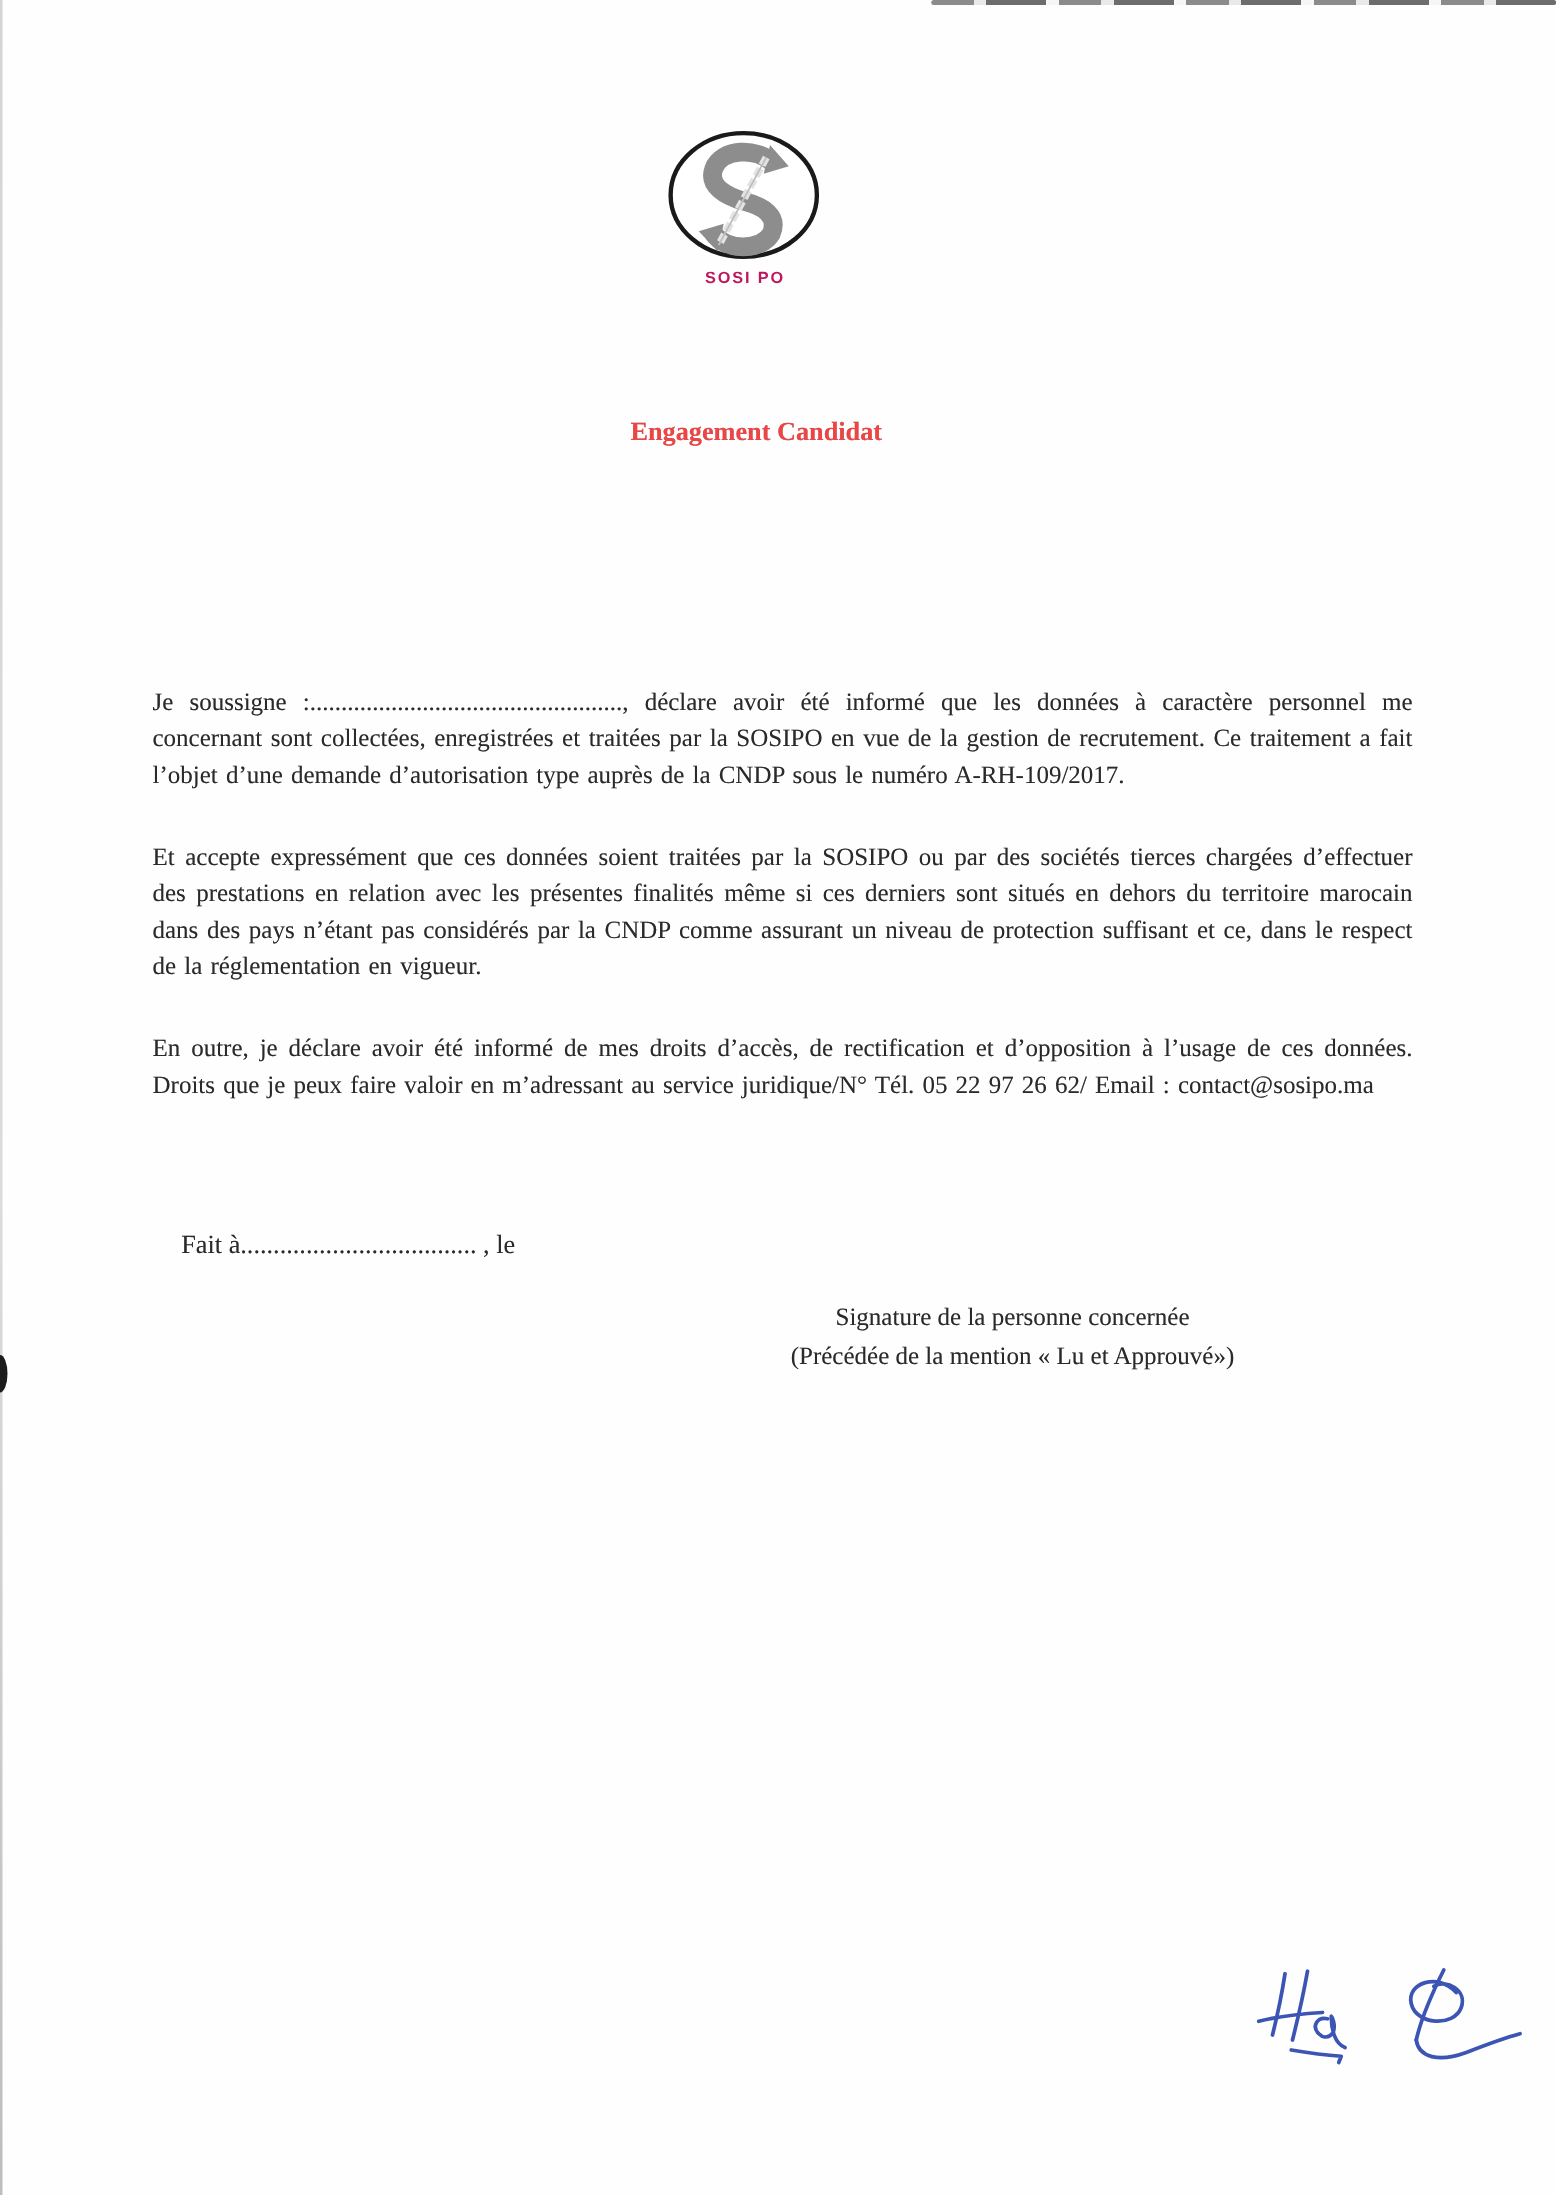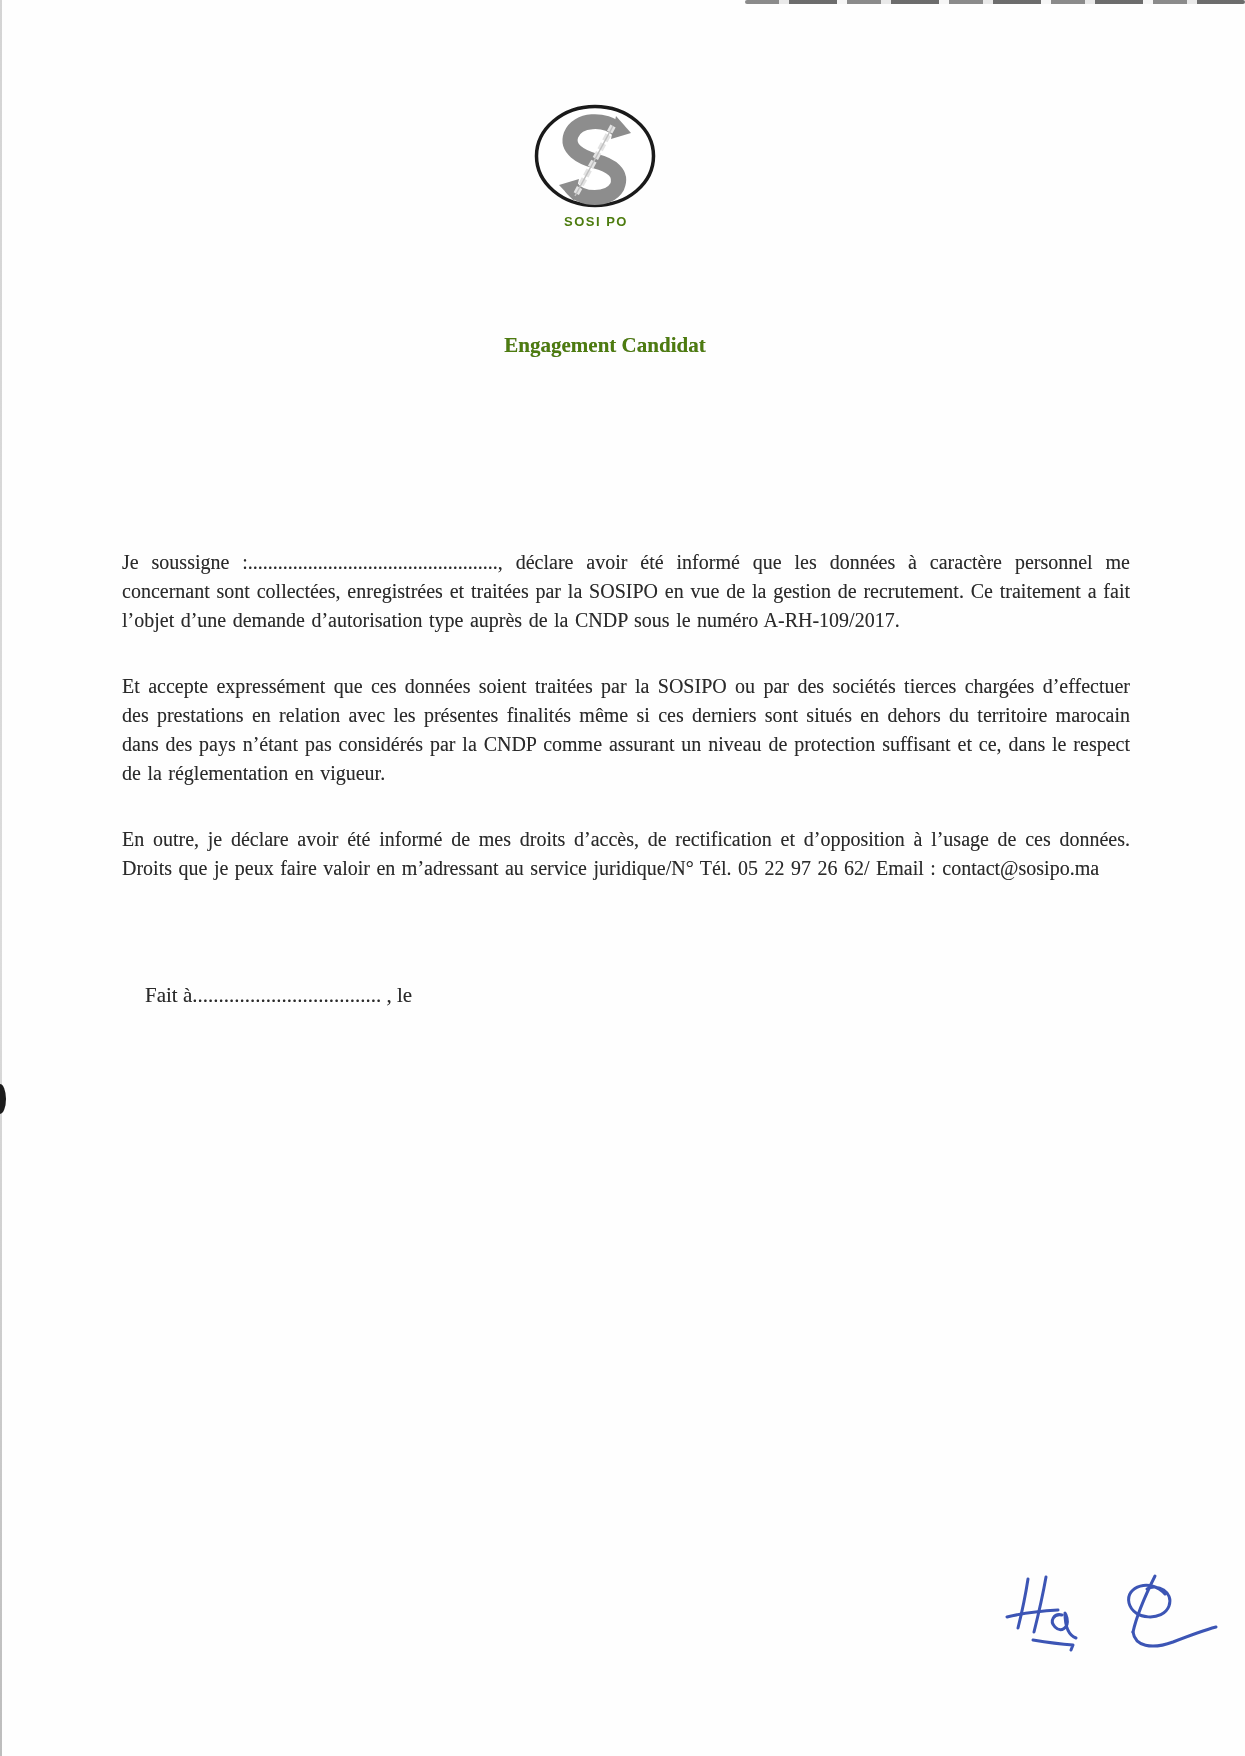--- a/index.html
+++ b/index.html
@@ -65,35 +65,35 @@
     text-align: center;
   }
   .logo-svg { display: block; margin: 0 auto; }
   .logo-caption {
     display: block;
     margin-top: 4px;
     font-family: "Liberation Sans", "DejaVu Sans", sans-serif;
     font-size: 13px;
     font-weight: bold;
     letter-spacing: 1.5px;
-    color: #4d7c0f;
+    color: #be185d;
     white-space: nowrap;
   }
 
   
   .title-block {
     position: absolute;
     top: 331px;
     left: 0;
     width: 1210px;
     text-align: center;
     font-weight: bold;
     font-size: 21px;
     line-height: 29px;
-    color: #4d7c0f;
+    color: #ef4444;
     text-shadow: 0 0 0.5px rgba(0,0,0,0.35);
   }
 
   
   .body-block {
     position: absolute;
     top: 536px;
     left: 122px;
     width: 1008px;
     font-size: 20px;
@@ -156,20 +156,24 @@
   </div>
 
   <div class="body-block">
     <p>Je soussigne :.................................................., déclare avoir été informé que les données à caractère personnel me concernant sont collectées, enregistrées et traitées par la SOSIPO en vue de la gestion de recrutement. Ce traitement a fait l’objet d’une demande d’autorisation type auprès de la CNDP sous le numéro A-RH-109/2017.</p>
     <p>Et accepte expressément que ces données soient traitées par la SOSIPO ou par des sociétés tierces chargées d’effectuer des prestations en relation avec les présentes finalités même si ces derniers sont situés en dehors du territoire marocain dans des pays n’étant pas considérés par la CNDP comme assurant un niveau de protection suffisant et ce, dans le respect de la réglementation en vigueur.</p>
     <p>En outre, je déclare avoir été informé de mes droits d’accès, de rectification et d’opposition à l’usage de ces données. Droits que je peux faire valoir en m’adressant au service juridique/N° Tél. 05 22 97 26 62/ Email : contact@sosipo.ma</p>
   </div>
 
   <div class="fait-line">Fait à.................................... , le</div>
 
+  <div class="signature-caption">
+    <div>Signature de la personne concernée</div>
+    <div>(Précédée de la mention « Lu et Approuvé»)</div>
+  </div>
 
   <svg class="signature-ink" width="215" height="100" viewBox="0 0 215 100" xmlns="http://www.w3.org/2000/svg">
     <g fill="none" stroke="var(--signature-blue, #3c55b5)" stroke-width="3" stroke-linecap="round" stroke-linejoin="round">
       <path d="M 23,9 C 21,22 17,42 13,58"></path>
       <path d="M 41,7 C 38,24 33,46 29,62"></path>
       <path d="M 2,47 C 18,43 36,41 53,40"></path>
       <path d="M 57,45 C 49,43 44,51 50,57 C 56,63 64,58 62,48 C 61,44 60,43 60,43 C 60,54 63,65 71,68"></path>
       <path d="M 28,70 C 40,72 54,74 68,75 L 66,80"></path>
       <path d="M 150,6 C 142,22 132,44 128,62"></path>
       <path d="M 160,24 C 146,8 120,16 124,33 C 128,50 158,52 164,36 C 169,22 152,13 142,19"></path>

